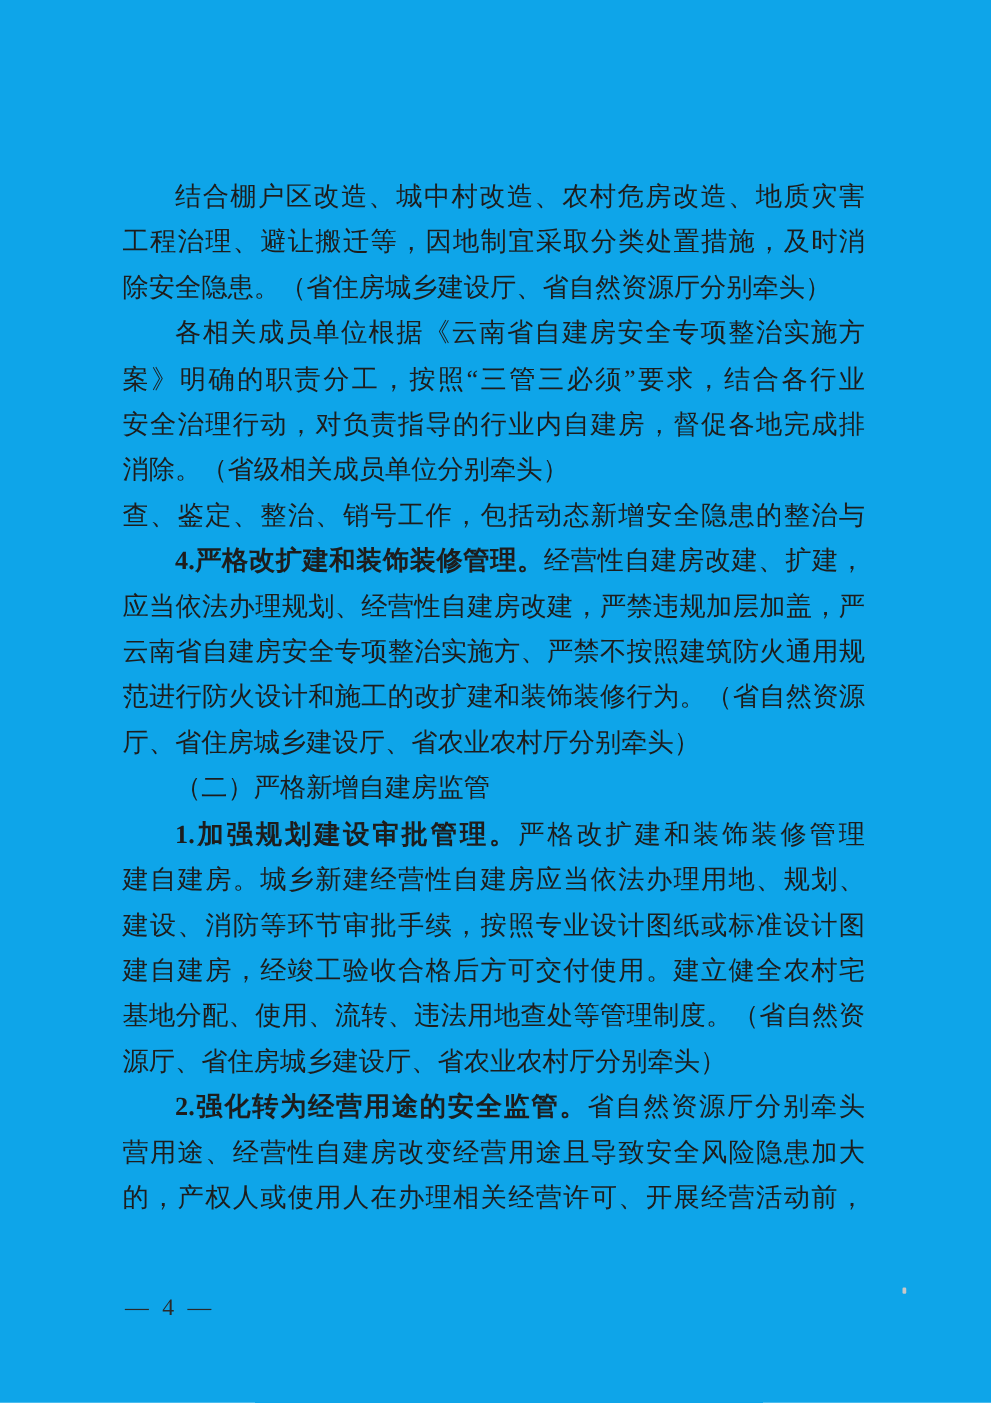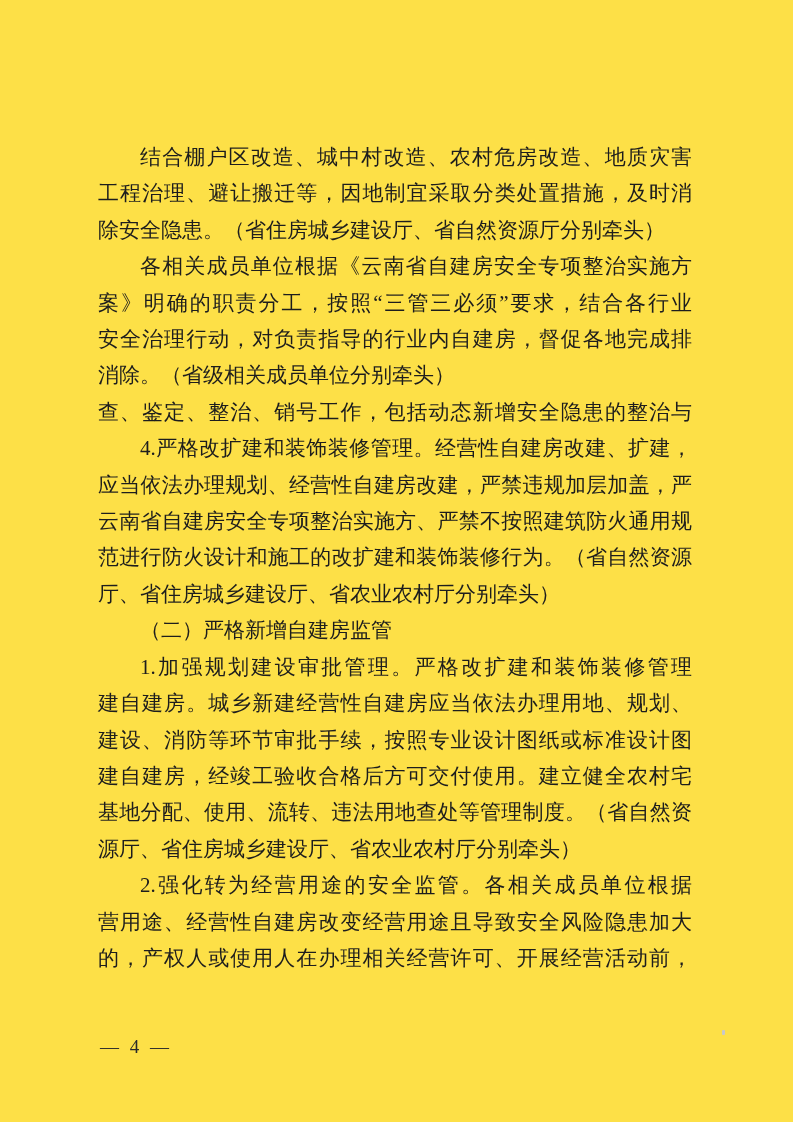--- a/index.html
+++ b/index.html
@@ -1,20 +1,20 @@
 <!DOCTYPE html>
 <html><head>
 <meta charset="utf-8">
 <style>
   html, body { margin: 0; padding: 0; }
   .page {
     position: relative;
     width: 793px;
     height: 1122px;
-    background: #fde047;
+    background: #0ea5e9;
     overflow: hidden;
     font-family: "Liberation Serif", "DejaVu Serif", serif;
     color: #1d1d1d;
   }
   .text-block {
     position: absolute;
     left: 98px;
     top: 139px;
     width: 594px;
   }
@@ -26,21 +26,21 @@
     white-space: normal;
     letter-spacing: 0;
   }
   .line.no-just {
     text-align-last: left;
   }
   .line.indent {
     text-indent: 42px;
   }
   .seg.bold {
-    font-weight: normal;
+    font-weight: bold;
   }
   .line.kaiti {
     
     font-weight: 500;
   }
   .footer {
     position: absolute;
     left: 100px;
     top: 1036px;
     font-size: 19px;
@@ -76,19 +76,19 @@
       <div class="line"><span class="seg">云南省自建房安全专项整治实施方、严禁不按照建筑防火通用规</span></div>
       <div class="line"><span class="seg">范进行防火设计和施工的改扩建和装饰装修行为。（省自然资源</span></div>
       <div class="line no-just"><span class="seg">厅、省住房城乡建设厅、省农业农村厅分别牵头）</span></div>
       <div class="line indent no-just kaiti"><span class="seg">（二）严格新增自建房监管</span></div>
       <div class="line indent"><span class="seg bold">1.加强规划建设审批管理。</span><span class="seg">严格改扩建和装饰装修管理</span></div>
       <div class="line"><span class="seg">建自建房。城乡新建经营性自建房应当依法办理用地、规划、</span></div>
       <div class="line"><span class="seg">建设、消防等环节审批手续，按照专业设计图纸或标准设计图</span></div>
       <div class="line"><span class="seg">建自建房，经竣工验收合格后方可交付使用。建立健全农村宅</span></div>
       <div class="line"><span class="seg">基地分配、使用、流转、违法用地查处等管理制度。（省自然资</span></div>
       <div class="line no-just"><span class="seg">源厅、省住房城乡建设厅、省农业农村厅分别牵头）</span></div>
-      <div class="line indent"><span class="seg bold">2.强化转为经营用途的安全监管。</span><span class="seg">各相关成员单位根据</span></div>
+      <div class="line indent"><span class="seg bold">2.强化转为经营用途的安全监管。</span><span class="seg">省自然资源厅分别牵头</span></div>
       <div class="line"><span class="seg">营用途、经营性自建房改变经营用途且导致安全风险隐患加大</span></div>
       <div class="line"><span class="seg">的，产权人或使用人在办理相关经营许可、开展经营活动前，</span></div>
     </div>
   <div class="footer">— 4 —</div>
   <div class="speck"></div>
 </div>
 
 </body></html>

